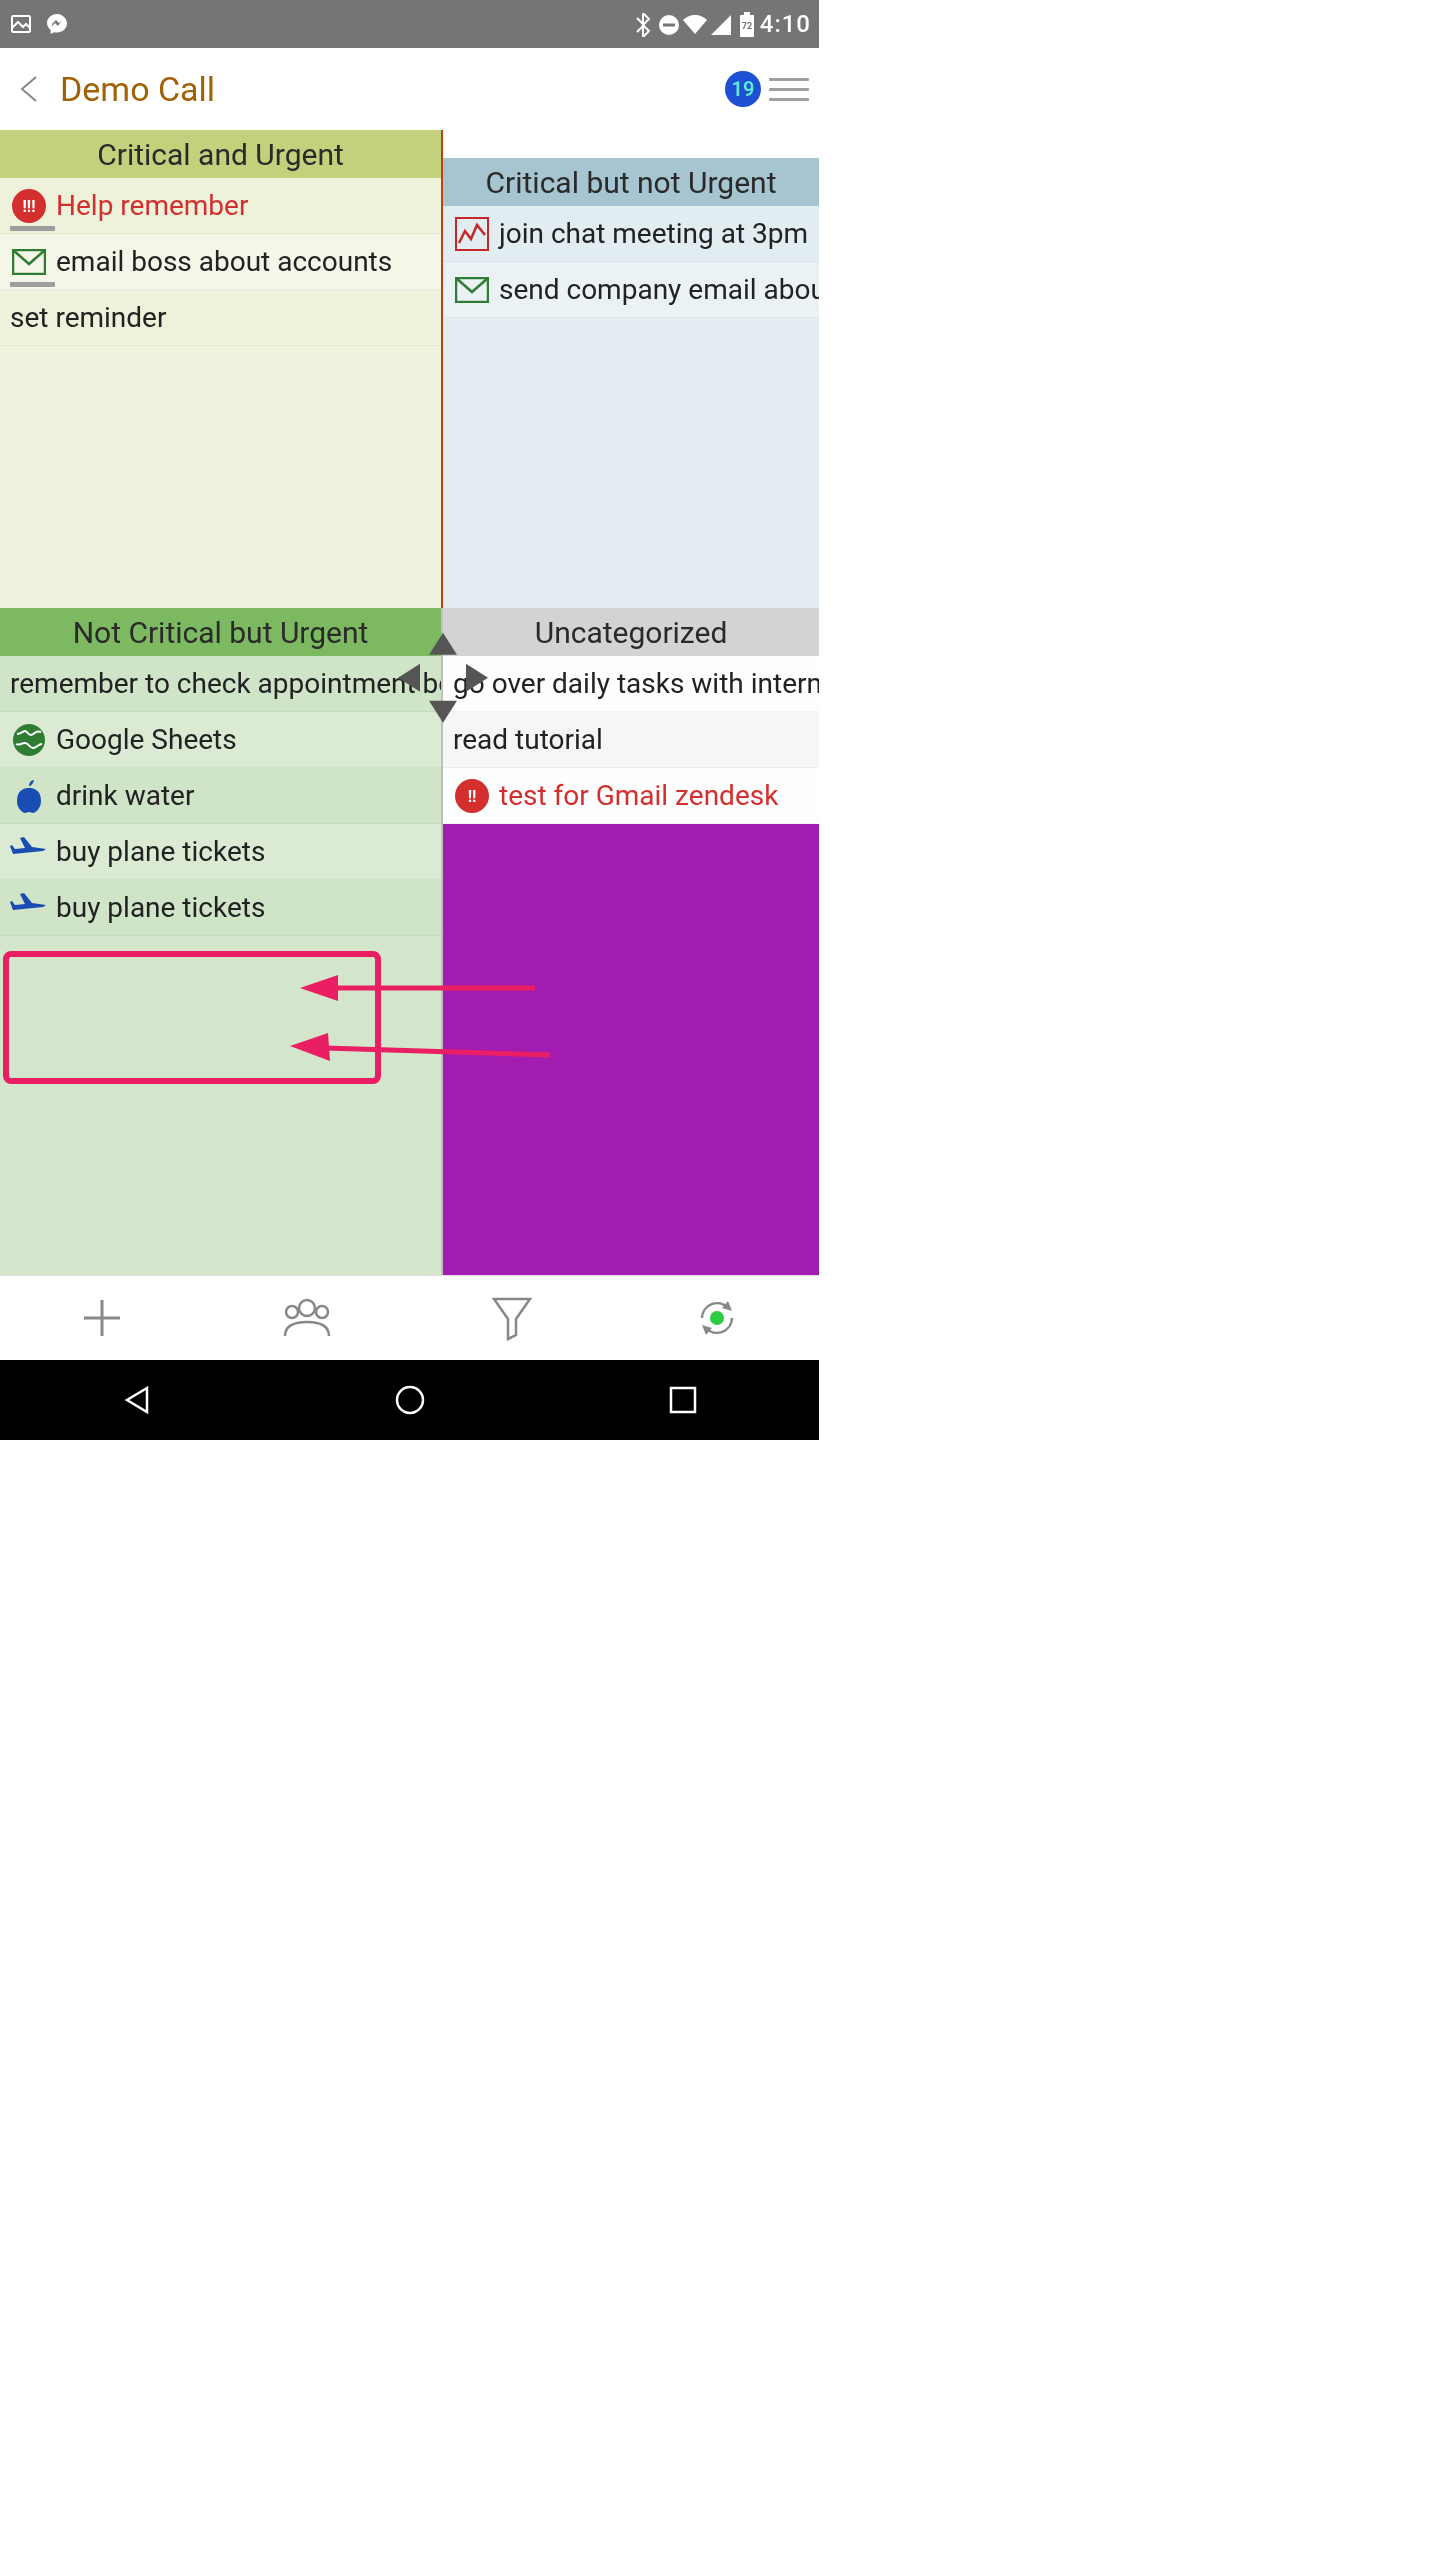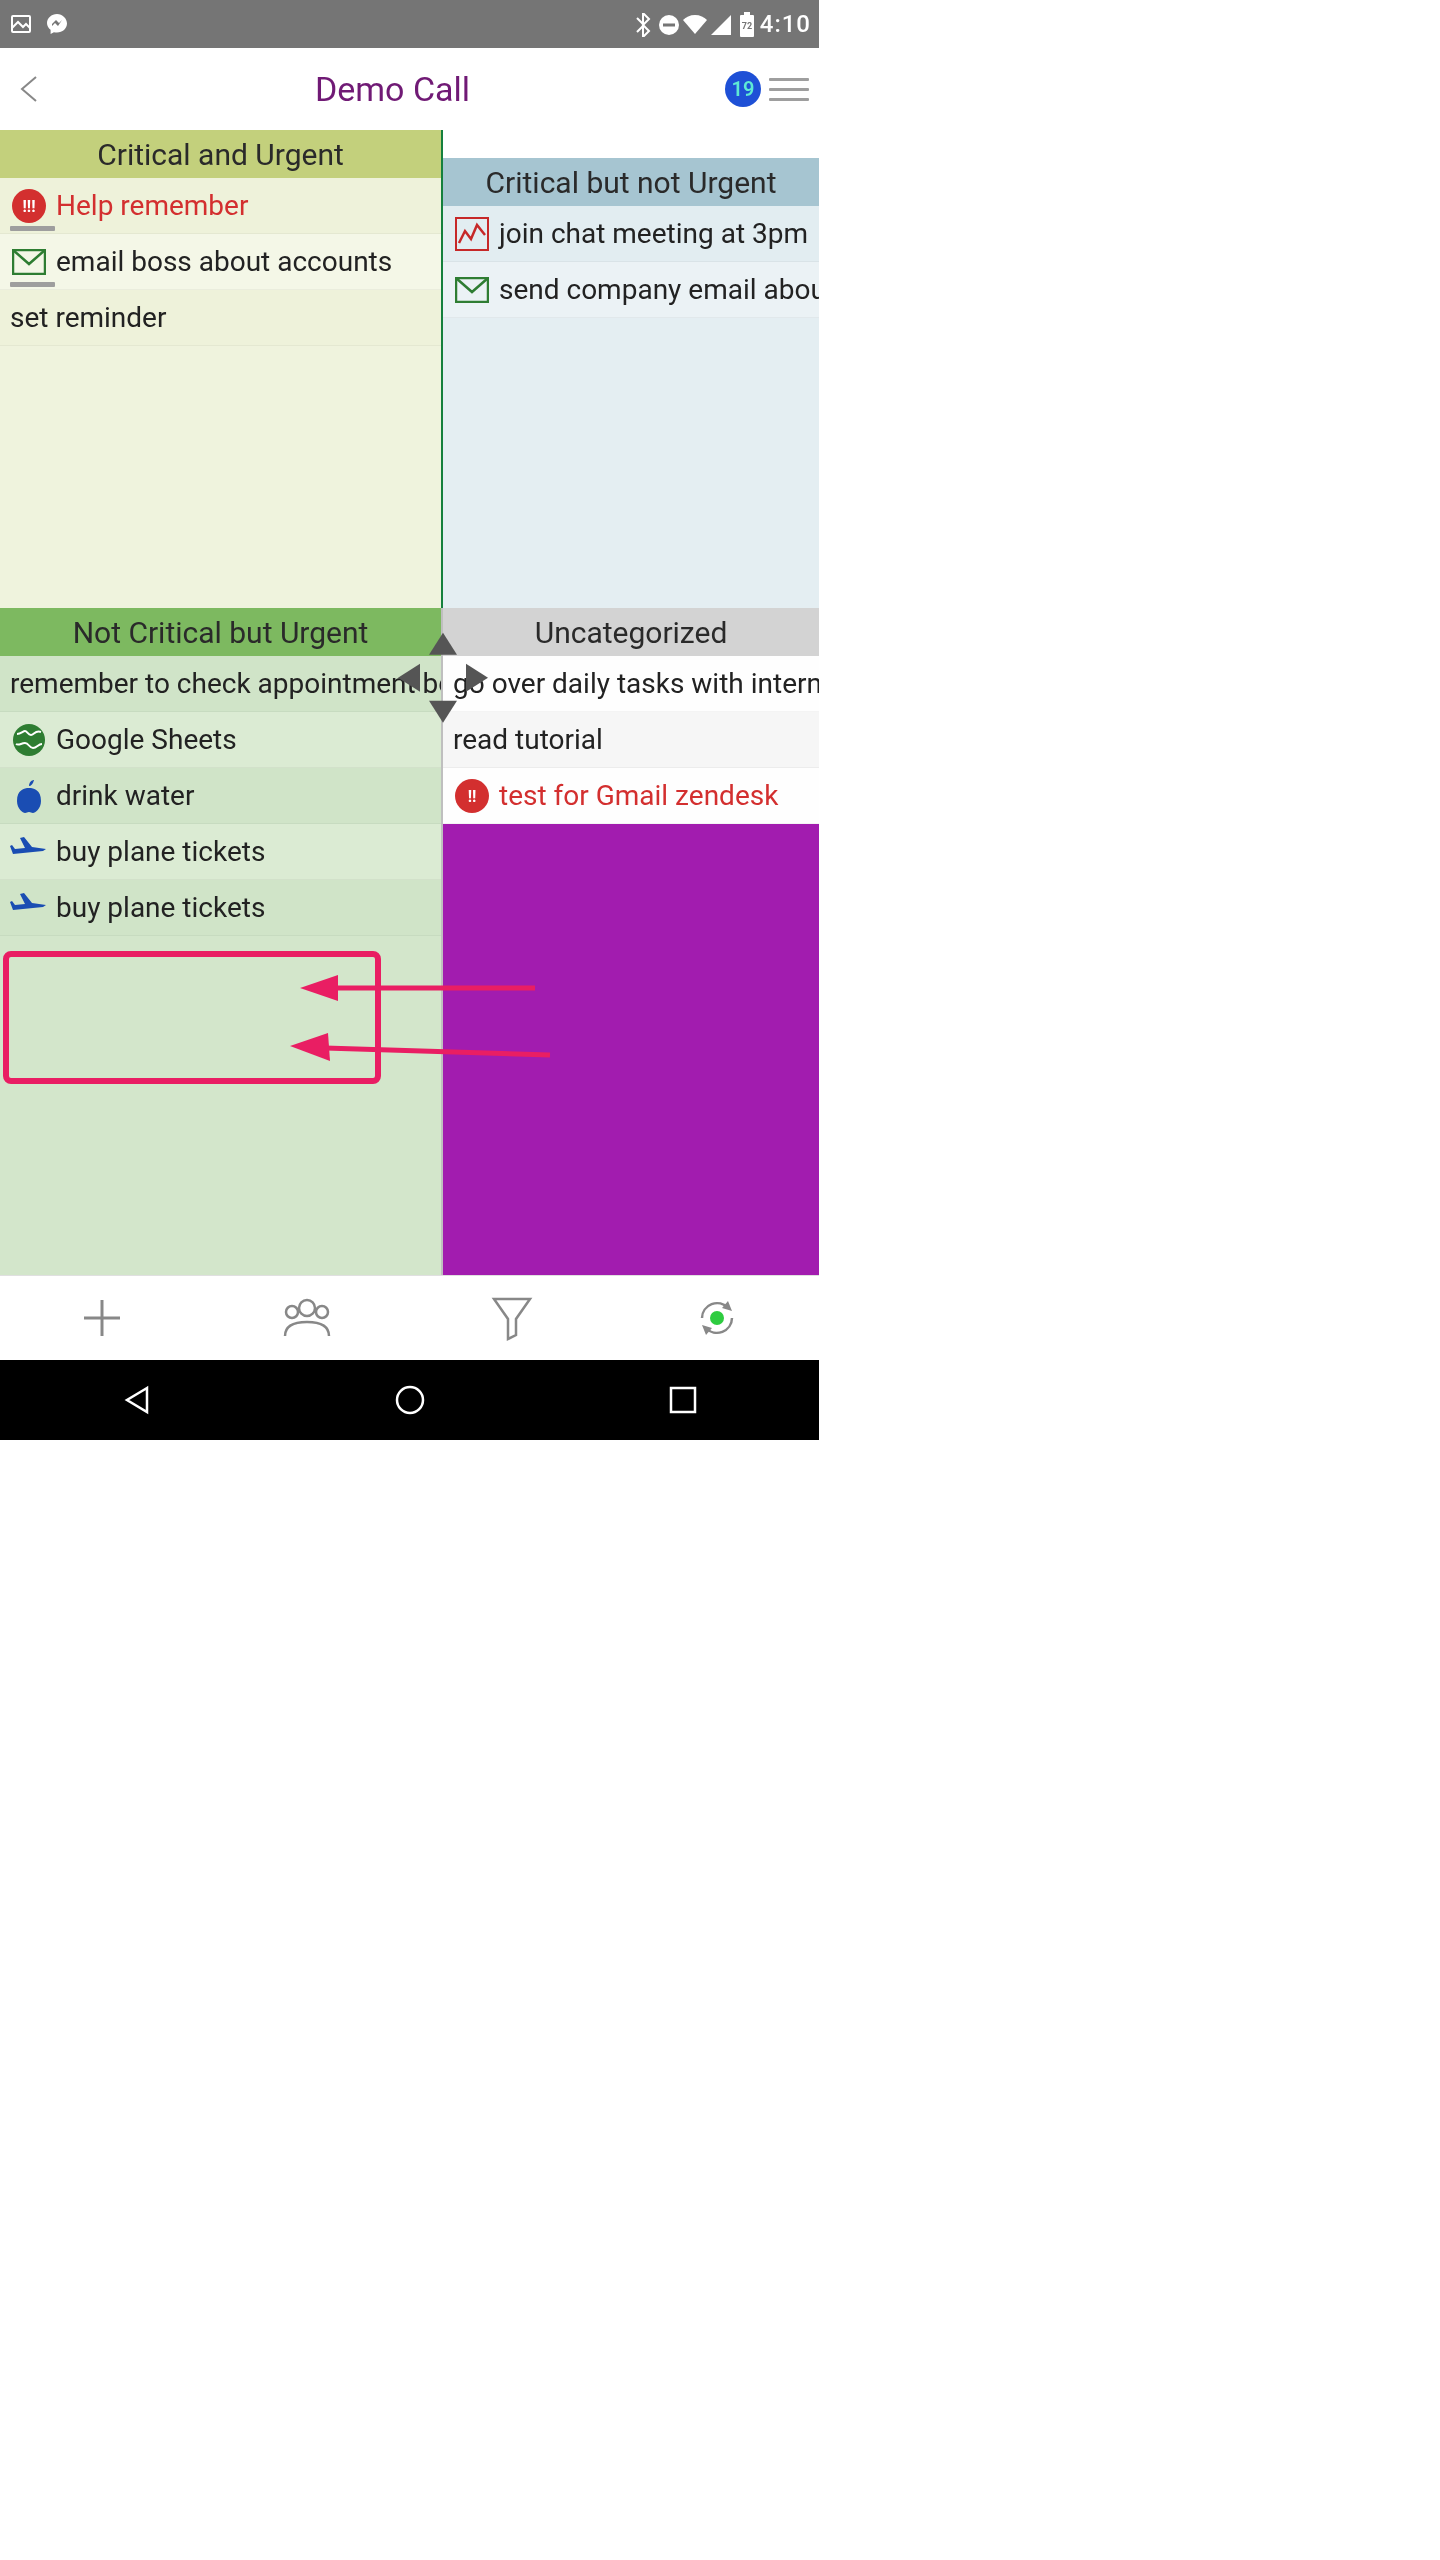--- a/index.html
+++ b/index.html
@@ -9,35 +9,35 @@
   
   .status-bar { height: 48px; background: #757575; display: flex; align-items: center; padding: 0 8px; color: #fff; }
   .status-left { display: flex; gap: 10px; }
   .status-right { margin-left: auto; display: flex; align-items: flex-end; gap: 0; }
   .status-icon { width: 26px; height: 26px; display: inline-flex; align-items: center; justify-content: center; }
   .status-time { font-size: 24px; font-weight: 500; letter-spacing: 1px; }
 
   
   .header { height: 82px; background: #fff; display: flex; align-items: center; position: relative; }
   .back-btn { width: 60px; height: 60px; display: flex; align-items: center; justify-content: center; }
-  .header-title { flex: 1; text-align: center; font-size: 34px; color: #701a75; }
+  .header-title { flex: 1; text-align: left; font-size: 34px; color: #a16207; }
   .header-right { display: flex; align-items: center; padding-right: 10px; }
   .badge { background: #1e50d6; color: #5eead4; border-radius: 50%; width: 36px; height: 36px; display: flex; align-items: center; justify-content: center; font-size: 20px; font-weight: 600; margin-right: 8px; }
   .menu-btn { width: 40px; height: 40px; display: flex; flex-direction: column; justify-content: center; gap: 7px; }
   .menu-btn span { display: block; height: 3px; background: #9e9e9e; border-radius: 1px; }
 
   
   .grid { flex: 1; display: grid; grid-template-columns: 443px 376px; grid-template-rows: 478px 1fr; position: relative; }
   .quad { display: flex; flex-direction: column; overflow: hidden; }
   .quad-header { height: 48px; display: flex; align-items: center; justify-content: center; font-size: 30px; color: #2a2a2a; }
   .q1 .quad-header { background: #c3d07c; }
   .q2 .quad-header { background: #a6c5d1; }
   .q3 .quad-header { background: #7db960; }
   .q4 .quad-header { background: #d3d3d3; }
-  .q1 { background: #eff3dd; border-right: 2px solid #15803d; }
+  .q1 { background: #eff3dd; border-right: 2px solid #c2410c; }
   .q2 { background: #e4eef2; margin-top: 28px; }
   .q3 { background: #d3e6cb; border-right: 2px solid #bfbfbf; }
   .q4 { background: #a21caf; }
 
   .task-list { display: flex; flex-direction: column; }
   .task { height: 56px; display: flex; align-items: center; padding: 0 10px; font-size: 28px; color: #222; white-space: nowrap; overflow: hidden; position: relative; border-bottom: 1px solid rgba(0,0,0,0.04); }
   .q1 .task:nth-child(odd) { background: #eef2da; }
   .q1 .task:nth-child(even) { background: #f4f7e7; }
   .q2 .task:nth-child(odd) { background: #e2edf1; }
   .q2 .task:nth-child(even) { background: #ebf2f5; }

